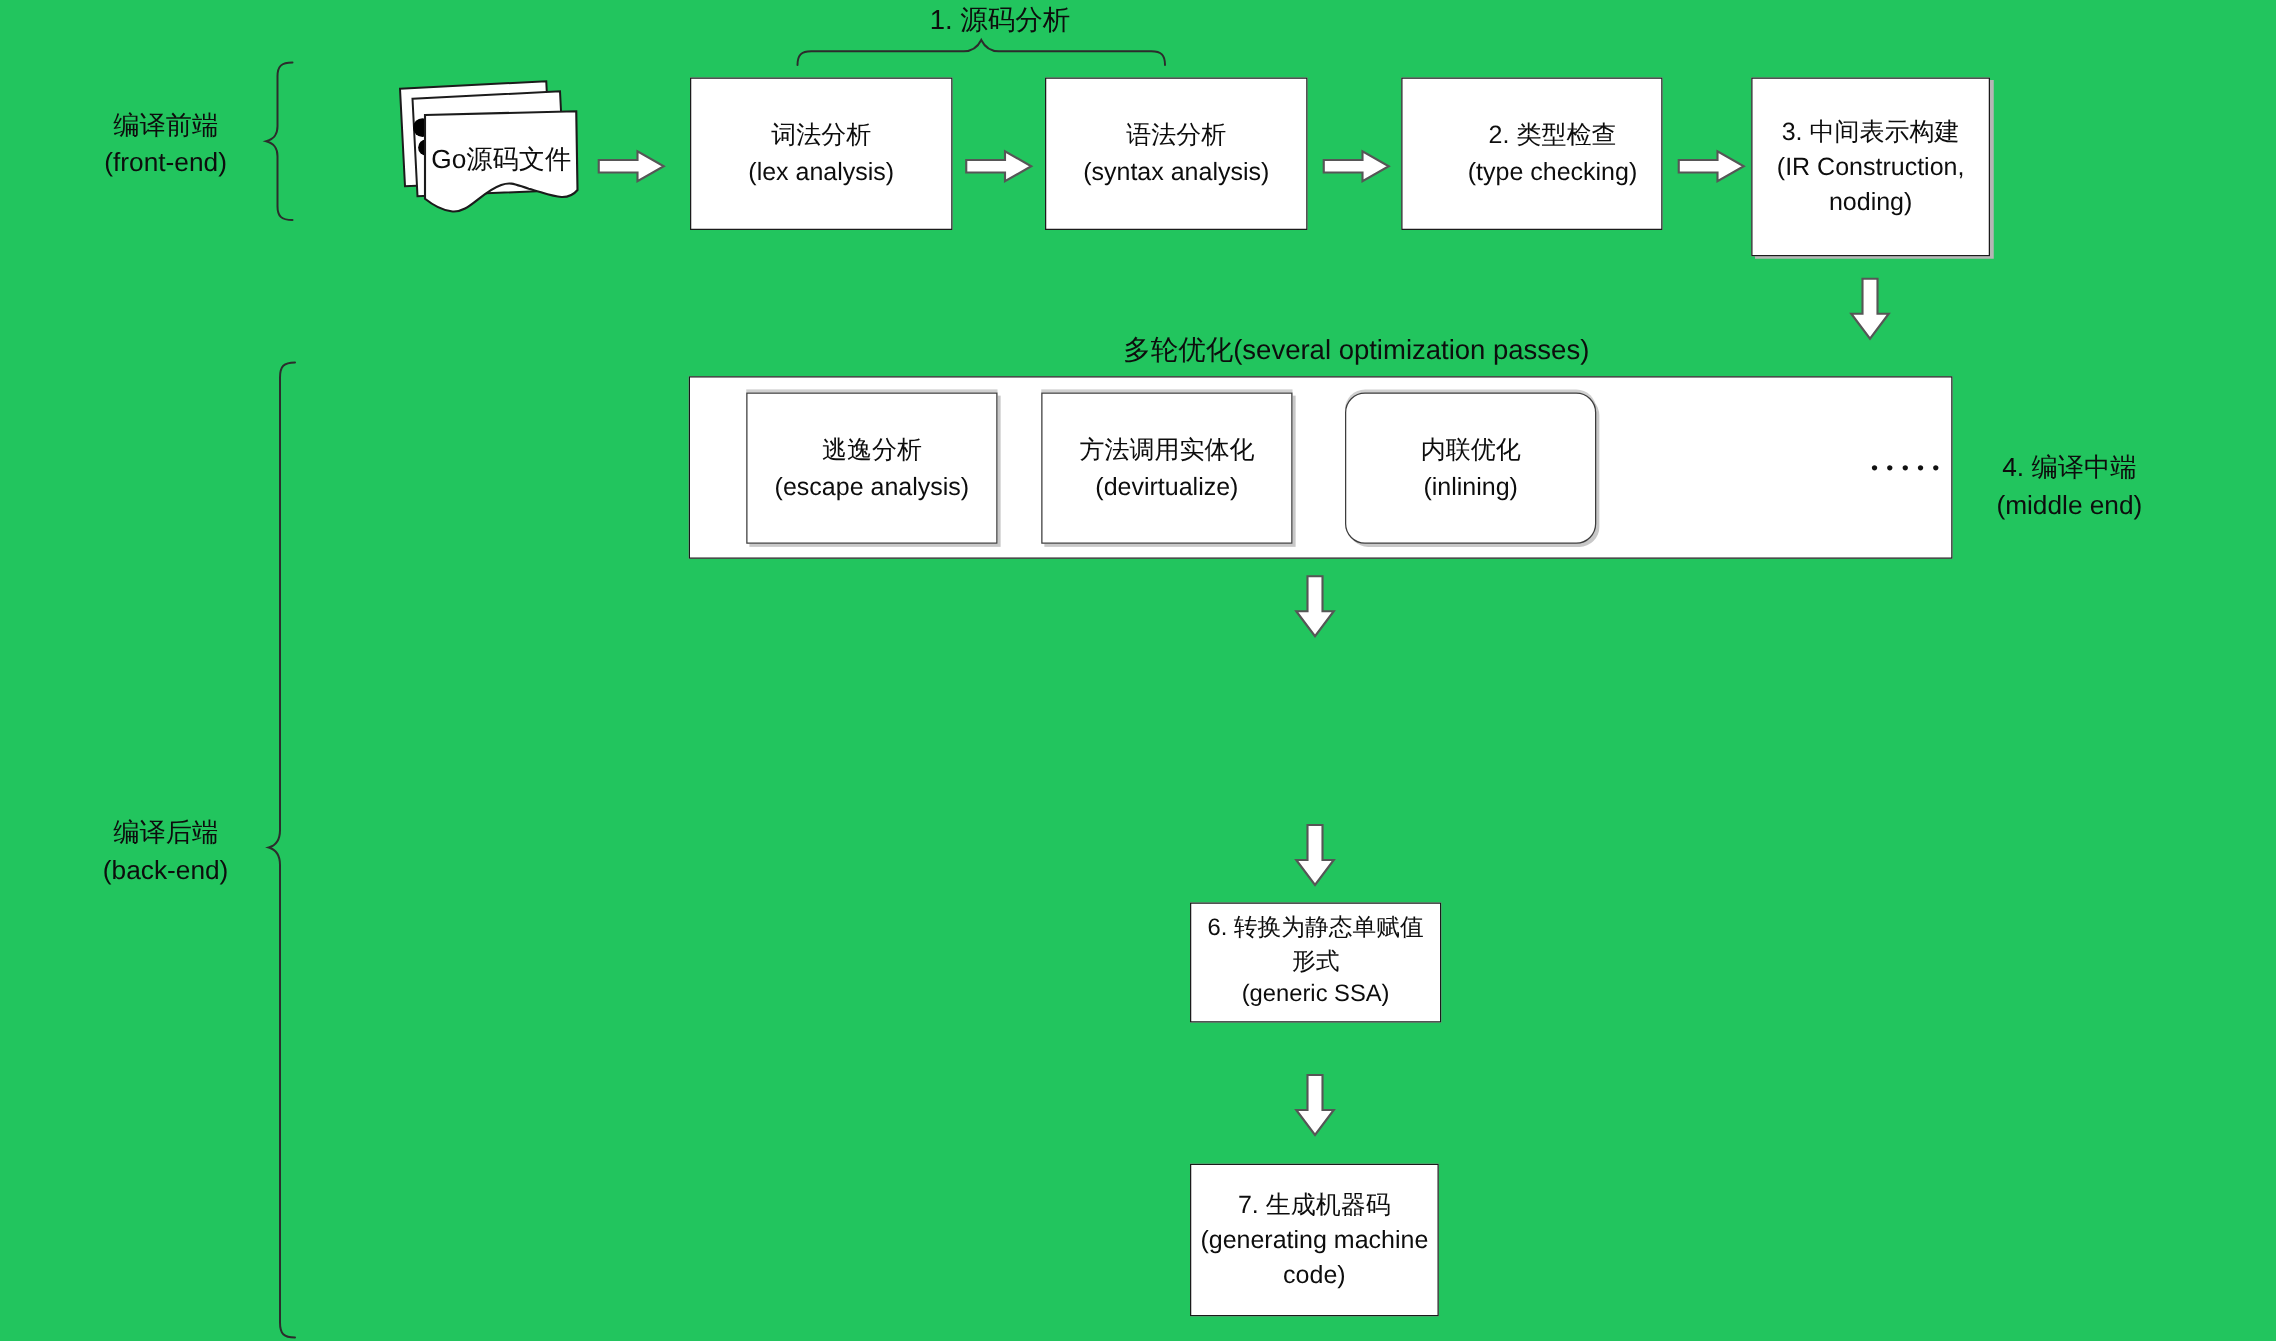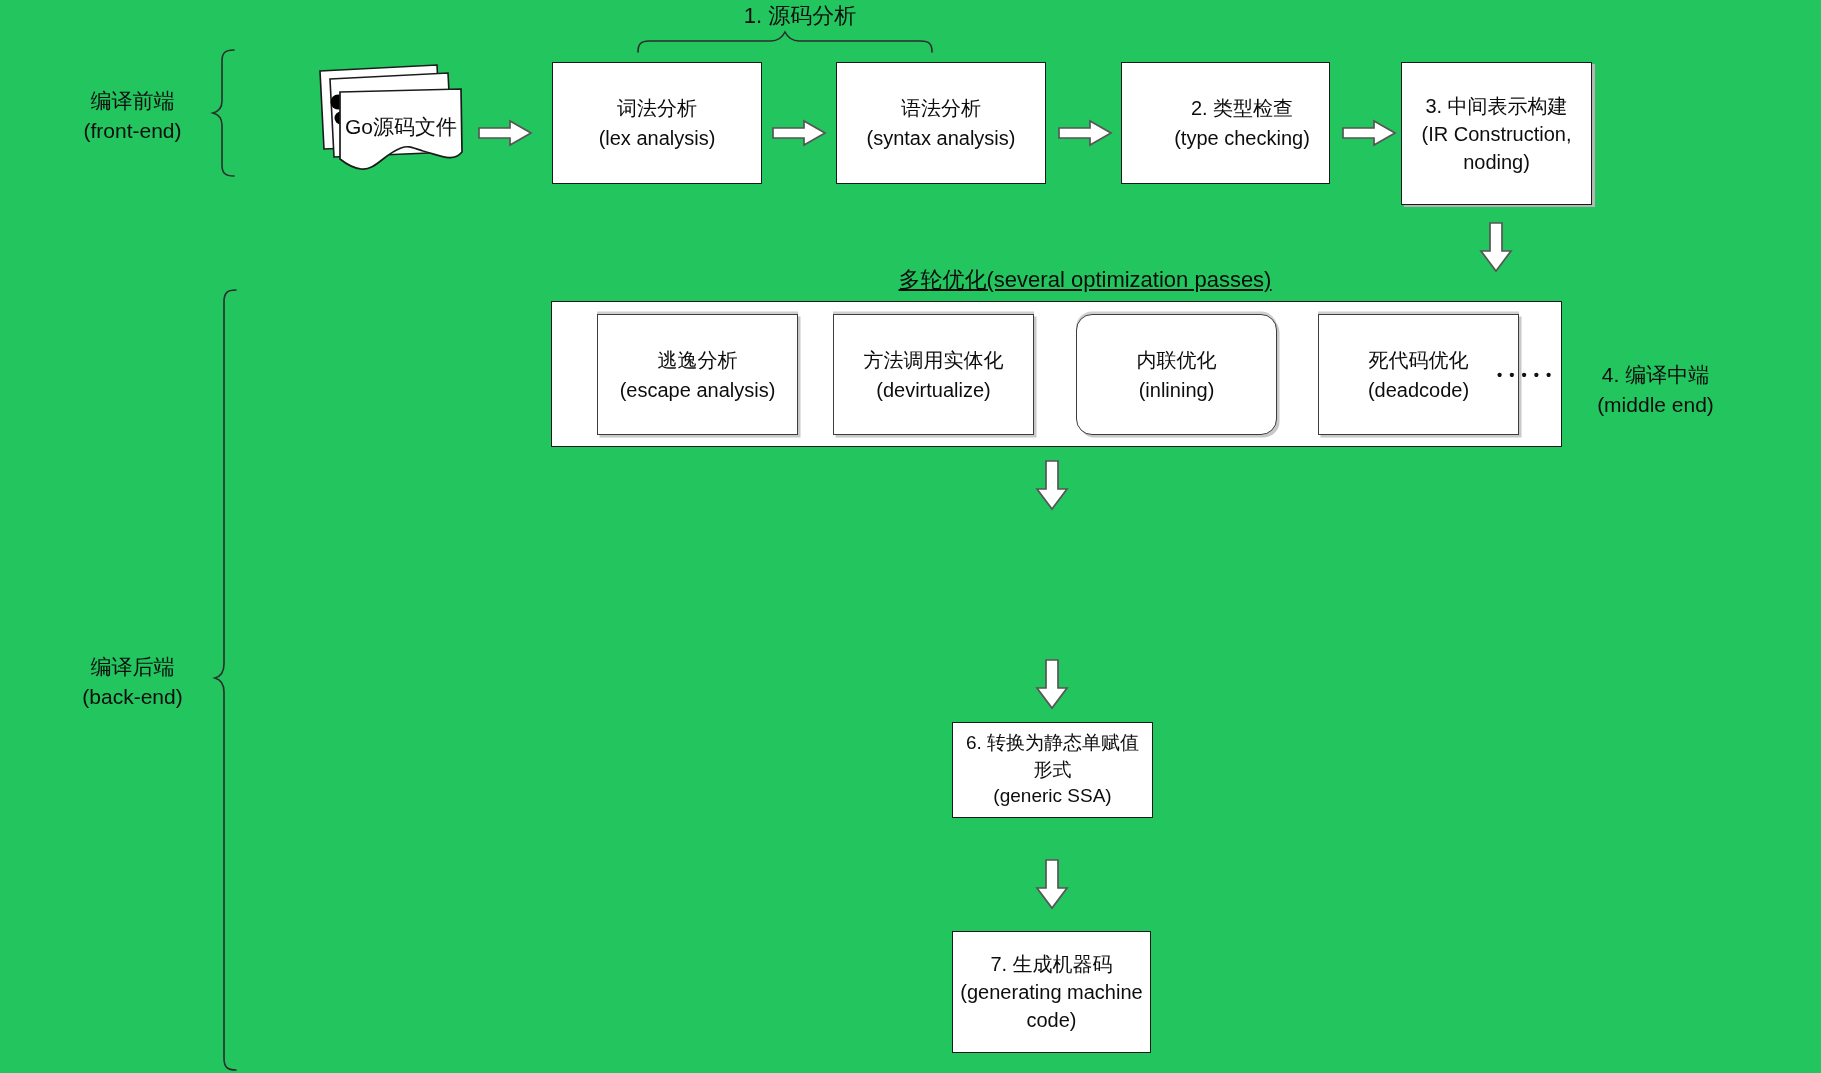--- a/index.html
+++ b/index.html
@@ -80,32 +80,30 @@
   <div class="box" style="left:1121px;top:62px;width:209px;height:122px;padding-left:33px;">2. 类型检查
 (type checking)</div>
   <div class="box shadow-r" style="left:1401px;top:62px;width:191px;height:143px;line-height:1.4;">3. 中间表示构建
 (IR Construction,
 noding)</div>
 
   <svg class="abs" style="left:1479px;top:221px;" width="34" height="52" viewBox="0 0 34 52">
     <polygon class="arrow-shape" points="11,2 23,2 23,30 32,30 17,50 2,30 11,30"></polygon>
   </svg>
 
-  <div class="lbl" style="left:835px;top:264px;width:500px;font-size:22px;text-decoration:underline;">多轮优化(several optimization passes)</div>
+  <div class="lbl" style="left:835px;top:264px;width:500px;font-size:22px;">多轮优化(several optimization passes)</div>
 
   <div class="bigbox" style="left:551px;top:301px;width:1011px;height:146px;"></div>
 
   <div class="box inner" style="left:597px;top:314px;width:201px;height:121px;">逃逸分析
 (escape analysis)</div>
   <div class="box inner" style="left:833px;top:314px;width:201px;height:121px;">方法调用实体化
 (devirtualize)</div>
   <div class="box inner" style="left:1076px;top:314px;width:201px;height:121px;border-radius:16px;">内联优化
 (inlining)</div>
-  <div class="box inner" style="left:1318px;top:314px;width:201px;height:121px;">死代码优化
-(deadcode)</div>
 
   <div class="ellipsis" style="left:1497px;top:366px;">•••••</div>
 
   <div class="lbl" style="left:1578px;top:360px;width:155px;font-size:21px;">4. 编译中端
 (middle end)</div>
 
   <svg class="abs" style="left:1035px;top:459px;" width="34" height="52" viewBox="0 0 34 52">
     <polygon class="arrow-shape" points="11,2 23,2 23,30 32,30 17,50 2,30 11,30"></polygon>
   </svg>
 

